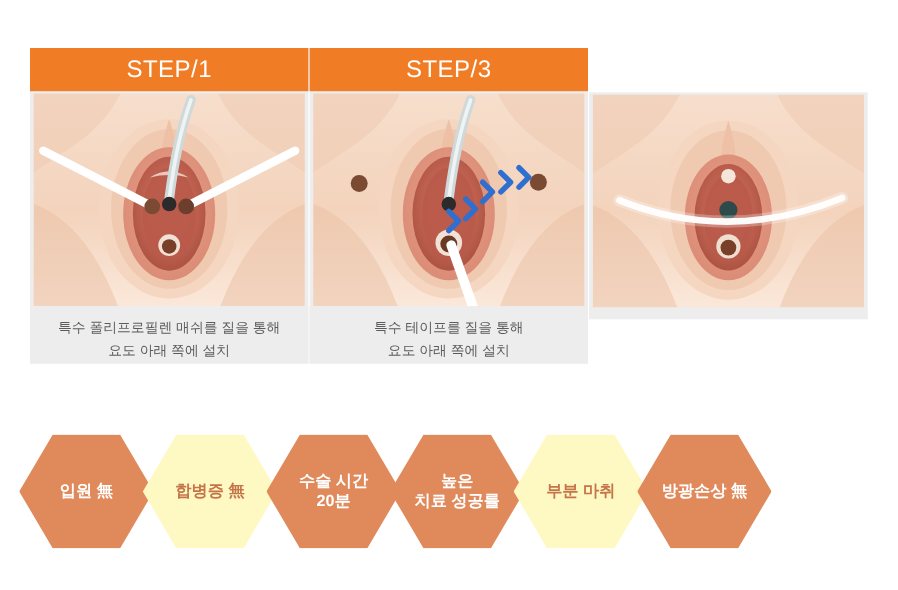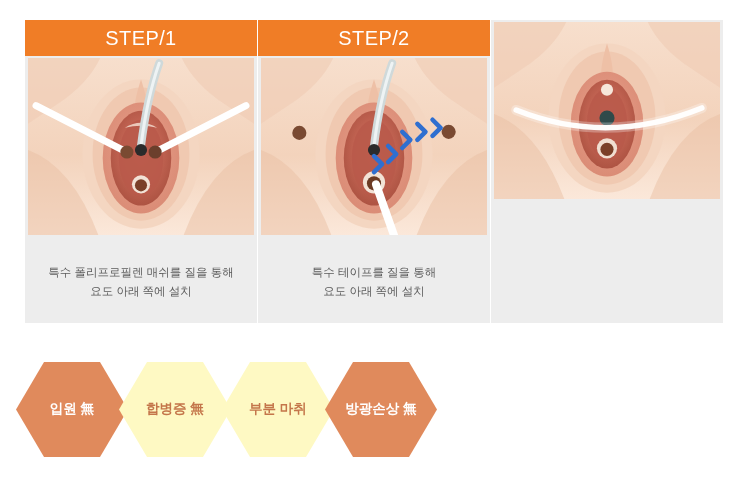--- a/index.html
+++ b/index.html
@@ -11,20 +11,21 @@
   }
   .page { position: relative; width: 748px; height: 492px; background: #fff; }
 
   
   .steps-row {
     position: absolute;
     left: 25px; top: 20px;
     width: 698px; height: 303px;
     display: flex;
     gap: 1px;
+    align-items: center;
   }
   .step-card {
     flex: 1 1 0;
     display: flex;
     flex-direction: column;
     background: #ededed;
   }
   .step-header {
     height: 36px;
     background: #f07d26;
@@ -44,21 +45,21 @@
     background: #f6ded0;
   }
   .step-figure svg { display: block; width: 100%; height: 100%; }
   .step-caption {
     flex: 1;
     background: #ededed;
     color: #5b5b5b;
     font-size: 11.5px;
     line-height: 1.65;
     text-align: center;
-    padding-top: 28px;
+    padding-top: 10px;
   }
   .step-caption span { display: block; }
 
   
   .hex-row {
     position: absolute;
     left: 16px; top: 362px;
     width: 716px; height: 95px;
     display: flex;
     align-items: flex-end;
@@ -136,21 +137,21 @@
           <circle cx="112" cy="127" r="6" fill="#7a3f28"></circle>
         </svg>
       </div>
       <div class="step-caption">
         <span>특수 폴리프로필렌 매쉬를 질을 통해</span>
         <span>요도 아래 쪽에 설치</span>
       </div>
     </div>
 
     <div class="step-card">
-      <div class="step-header">STEP/2</div>
+      <div class="step-header">STEP/3</div>
       <div class="step-figure">
         <svg viewBox="0 0 224 177" preserveAspectRatio="xMidYMid slice">
           <defs>
             <linearGradient id="skin2" x1="0" y1="0" x2="0" y2="1">
               <stop offset="0%" stop-color="#f7dfcd"></stop>
                 <stop offset="55%" stop-color="#f3d3bc"></stop>
                 <stop offset="100%" stop-color="#fbe8da"></stop>
             </linearGradient>
             <radialGradient id="inner2" cx="50%" cy="45%" r="60%">
               <stop offset="0%" stop-color="#c86a58"></stop>
@@ -239,20 +240,28 @@
     </div>
   </div>
 
   <div class="hex-row">
     <div class="hex dark">
         <div class="hex-label">입원 無</div>
       </div>
     <div class="hex light">
         <div class="hex-label">합병증 無</div>
       </div>
+    <div class="hex dark">
+        <div class="hex-label">수술 시간
+20분</div>
+      </div>
+    <div class="hex dark">
+        <div class="hex-label">높은
+치료 성공률</div>
+      </div>
     <div class="hex light">
         <div class="hex-label">부분 마취</div>
       </div>
     <div class="hex dark">
         <div class="hex-label">방광손상 無</div>
       </div>
   </div>
 
 </div>
 

